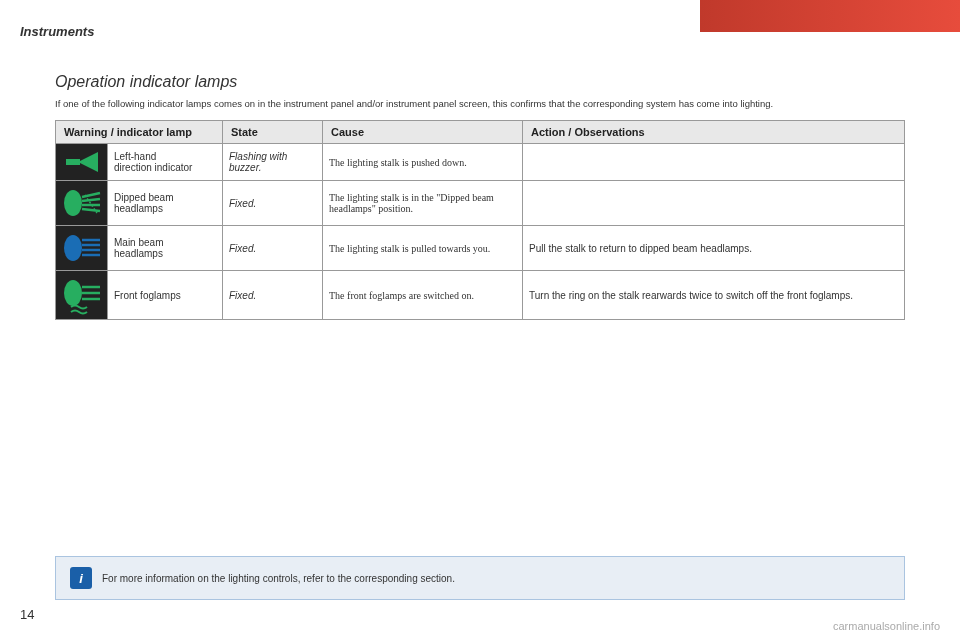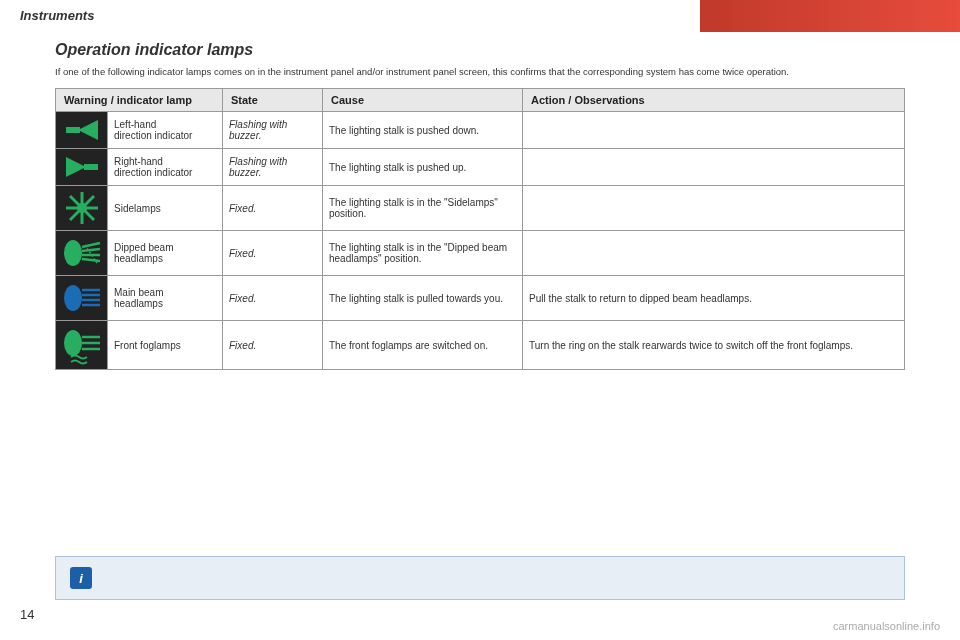--- a/index.html
+++ b/index.html
@@ -10,21 +10,21 @@
       height: 640px;
       overflow: hidden;
       position: relative;
       font-size: 12px;
     }
 
     
     .header {
       display: flex;
       align-items: center;
-      padding: 8px 20px;
+      padding: 24px 20px;
       border-bottom: none;
       position: relative;
     }
     .header-title {
       font-size: 13px;
       font-weight: bold;
       color: #333;
       font-style: italic;
     }
     .header-accent {
@@ -46,21 +46,21 @@
       color: #333;
     }
 
     
     .content {
       padding: 10px 55px 10px 55px;
     }
 
     .section-title {
       font-size: 16px;
-      font-weight: bold;
+      font-weight: normal;
       font-style: italic;
       color: #333;
       margin-bottom: 6px;
     }
 
     .section-desc {
       font-size: 9.5px;
       color: #333;
       margin-bottom: 10px;
       line-height: 1.4;
@@ -113,20 +113,21 @@
 
     .state-cell {
       width: 100px;
       font-style: italic;
       font-size: 10px;
     }
 
     .cause-cell {
       width: 200px;
       font-size: 10px;
+      font-family: Liberation Serif, serif;
     }
 
     .action-cell {
       font-size: 10px;
       margin-left: 9px;
     }
 
     
     svg {
       display: block;
@@ -183,21 +184,21 @@
 </head>
 <body>
 
 <div class="header">
   <span class="header-title">Instruments</span>
   <div class="header-accent"></div>
 </div>
 
 <div class="content">
   <div class="section-title">Operation indicator lamps</div>
-  <div class="section-desc">If one of the following indicator lamps comes on in the instrument panel and/or instrument panel screen, this confirms that the corresponding system has come twice operation.</div>
+  <div class="section-desc">If one of the following indicator lamps comes on in the instrument panel and/or instrument panel screen, this confirms that the corresponding system has come into lighting.</div>
 
   <table class="indicator-table">
     <thead>
       <tr>
         <th colspan="2">Warning / indicator lamp</th>
         <th>State</th>
         <th>Cause</th>
         <th>Action / Observations</th>
       </tr>
     </thead>
@@ -211,53 +212,21 @@
               <rect x="0" y="11" width="14" height="6" fill="#27ae60"></rect>
             </svg>
           </div>
         </td>
         <td class="lamp-name-cell">Left-hand<br>direction indicator</td>
         <td class="state-cell"><span class="italic-state">Flashing with buzzer.</span></td>
         <td class="cause-cell">The lighting stalk is pushed down.</td>
         <td class="action-cell"></td>
       </tr>
 
-      <tr>
-        <td class="icon-cell">
-          <div class="icon-bg">
-            <svg width="32" height="28" viewBox="0 0 32 28">
-              <polygon points="0,4 20,14 0,24" fill="#27ae60"></polygon>
-              <rect x="18" y="11" width="14" height="6" fill="#27ae60"></rect>
-            </svg>
-          </div>
-        </td>
-        <td class="lamp-name-cell">Right-hand<br>direction indicator</td>
-        <td class="state-cell"><span class="italic-state">Flashing with buzzer.</span></td>
-        <td class="cause-cell">The lighting stalk is pushed up.</td>
-        <td class="action-cell"></td>
-      </tr>
-
-      <tr>
-        <td class="icon-cell">
-          <div class="icon-bg">
-            <svg width="36" height="36" viewBox="0 0 36 36">
-
-              <circle cx="18" cy="18" r="5" fill="#27ae60"></circle>
-              <line x1="18" y1="2" x2="18" y2="34" stroke="#27ae60" stroke-width="3"></line>
-              <line x1="2" y1="18" x2="34" y2="18" stroke="#27ae60" stroke-width="3"></line>
-              <line x1="6" y1="6" x2="30" y2="30" stroke="#27ae60" stroke-width="3"></line>
-              <line x1="30" y1="6" x2="6" y2="30" stroke="#27ae60" stroke-width="3"></line>
-            </svg>
-          </div>
-        </td>
-        <td class="lamp-name-cell">Sidelamps</td>
-        <td class="state-cell"><span class="italic-state">Fixed.</span></td>
-        <td class="cause-cell">The lighting stalk is in the "Sidelamps" position.</td>
-        <td class="action-cell"></td>
-      </tr>
+
 
       <tr>
         <td class="icon-cell">
           <div class="icon-bg">
             <svg width="38" height="36" viewBox="0 0 38 36">
 
               <ellipse cx="10" cy="18" rx="9" ry="13" fill="#27ae60"></ellipse>
 
               <line x1="19" y1="12" x2="37" y2="8" stroke="#27ae60" stroke-width="2.5"></line>
               <line x1="19" y1="16" x2="37" y2="14" stroke="#27ae60" stroke-width="2.5"></line>
@@ -312,17 +281,18 @@
         <td class="state-cell"><span class="italic-state">Fixed.</span></td>
         <td class="cause-cell">The front foglamps are switched on.</td>
         <td class="action-cell">Turn the ring on the stalk rearwards twice to switch off the front foglamps.</td>
       </tr>
     </tbody>
   </table>
 </div>
 
 <div class="info-box">
   <div class="info-icon">i</div>
+  <span class="info-text">For more information on the lighting controls, refer to the corresponding section.</span>
 </div>
 
 <div class="page-number">14</div>
 
 <div class="watermark">carmanualsonline.info</div>
 
 </body></html>

